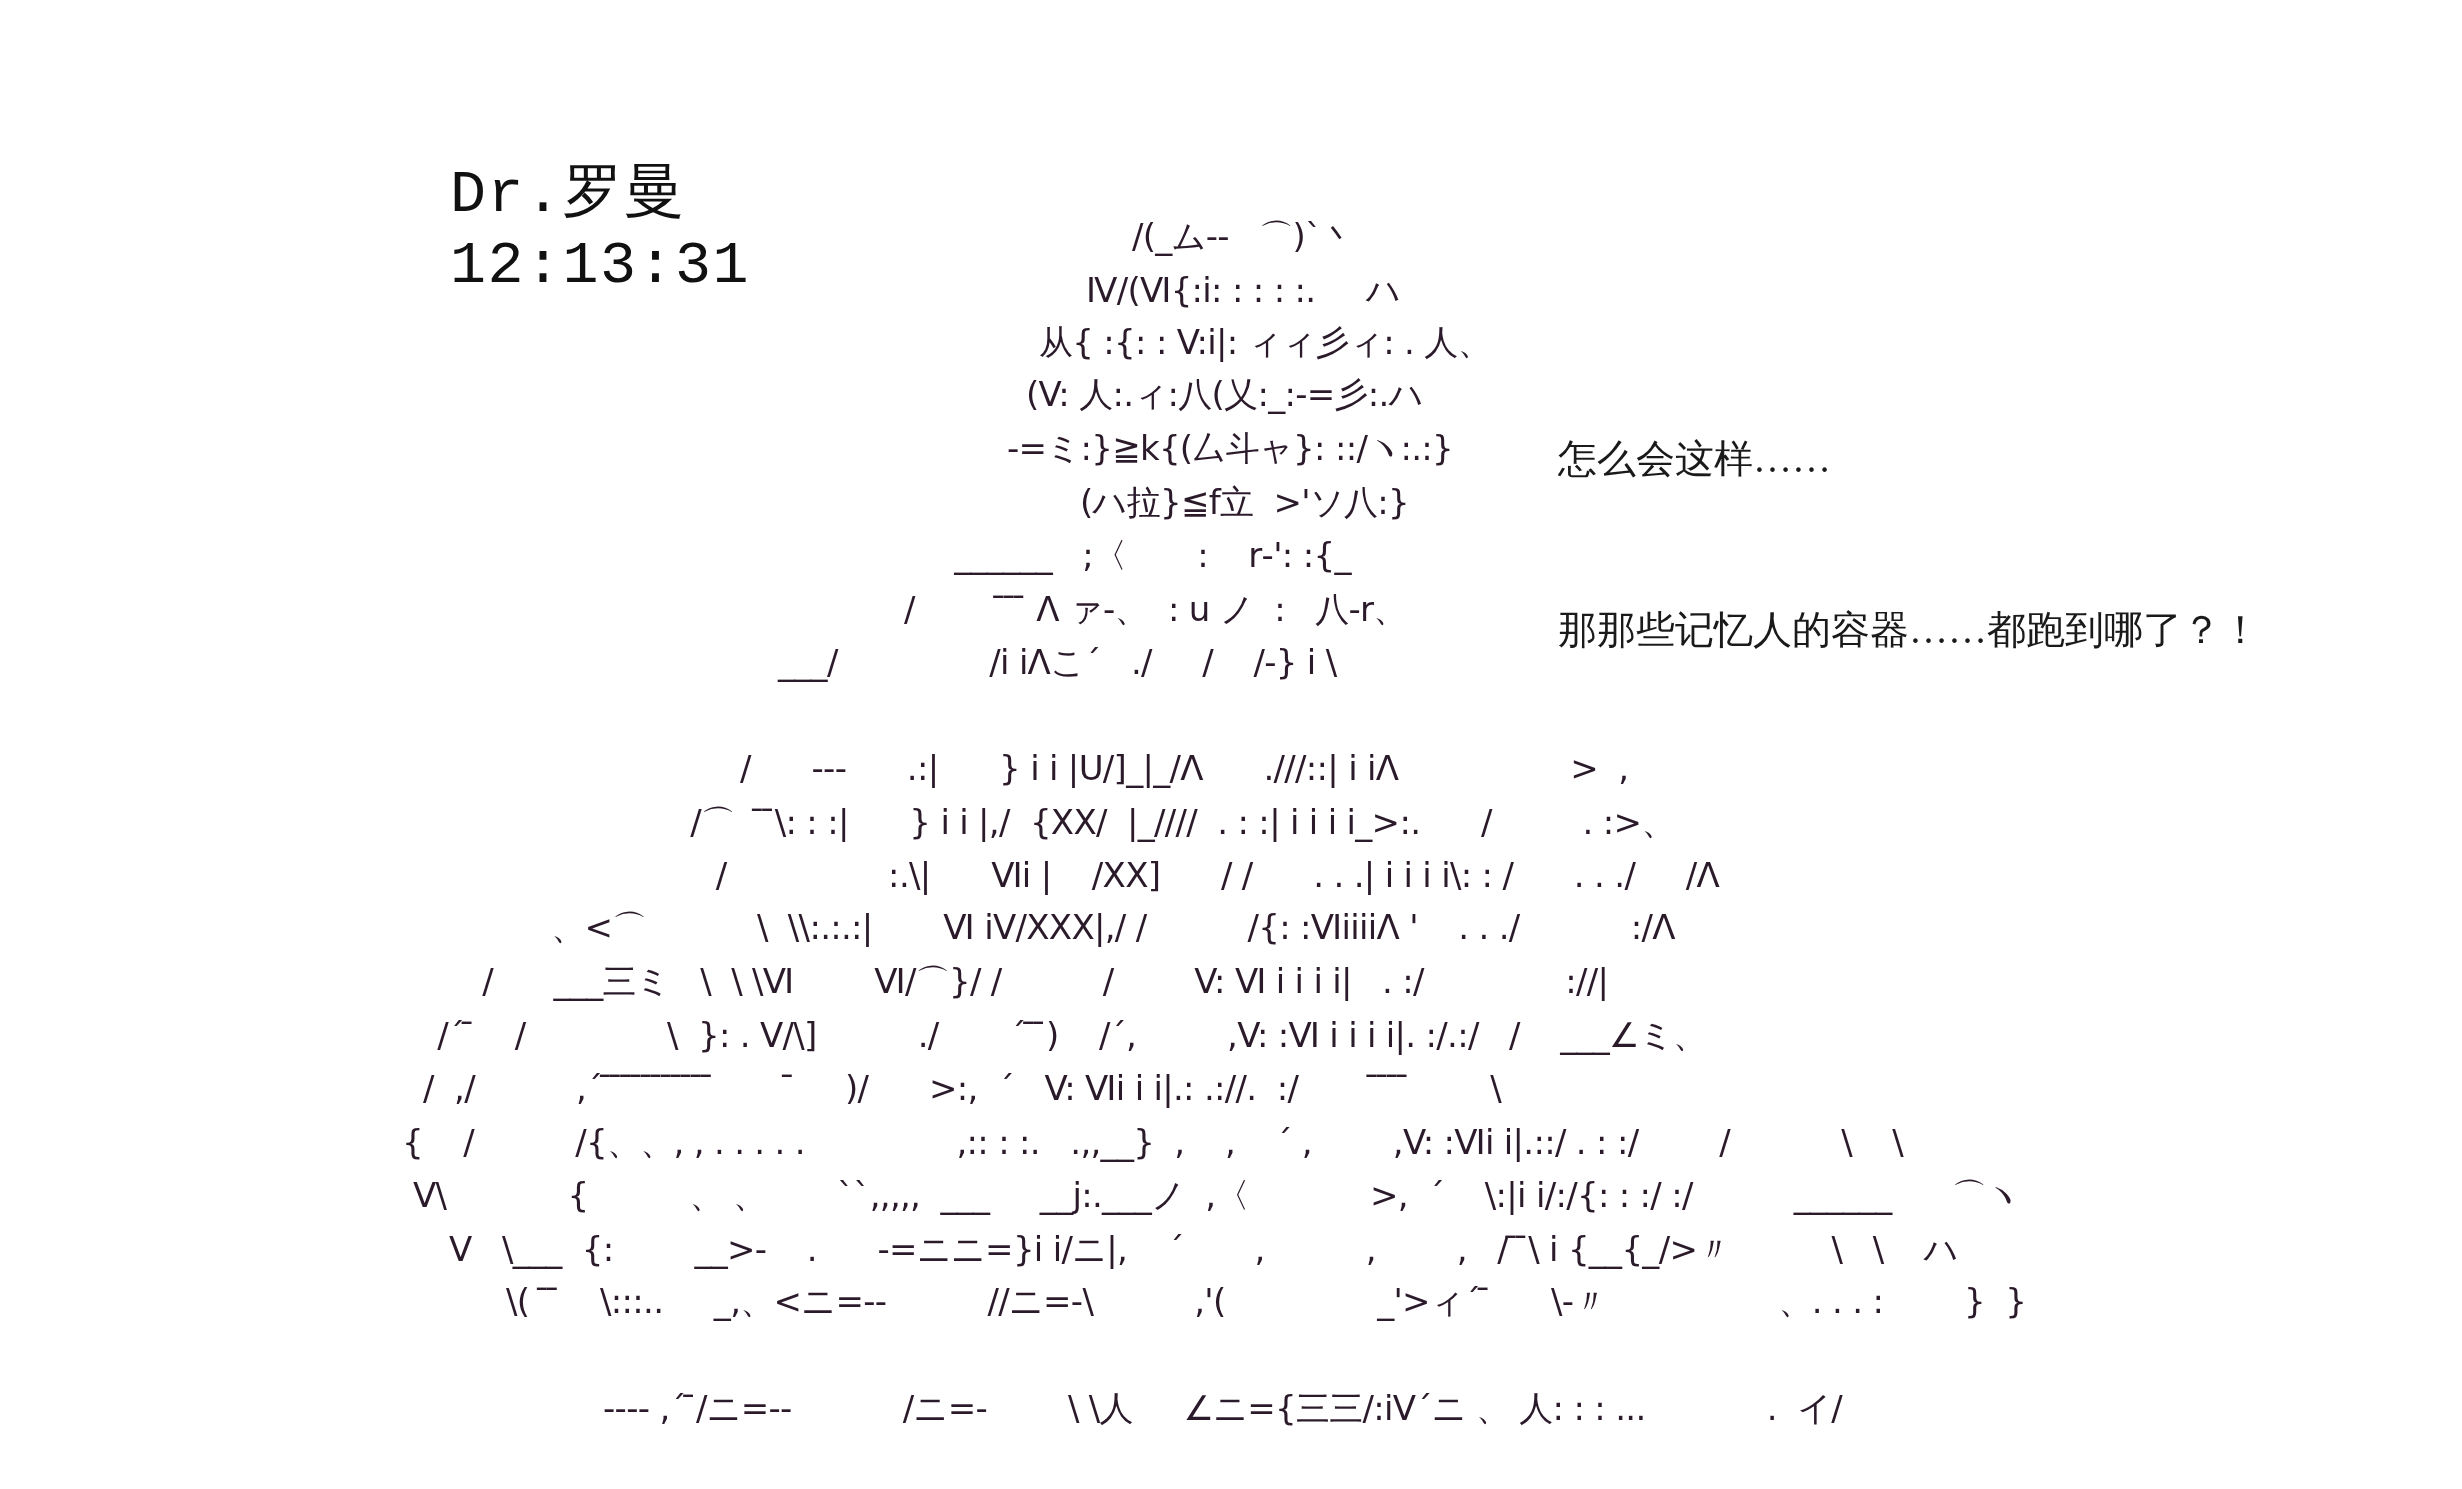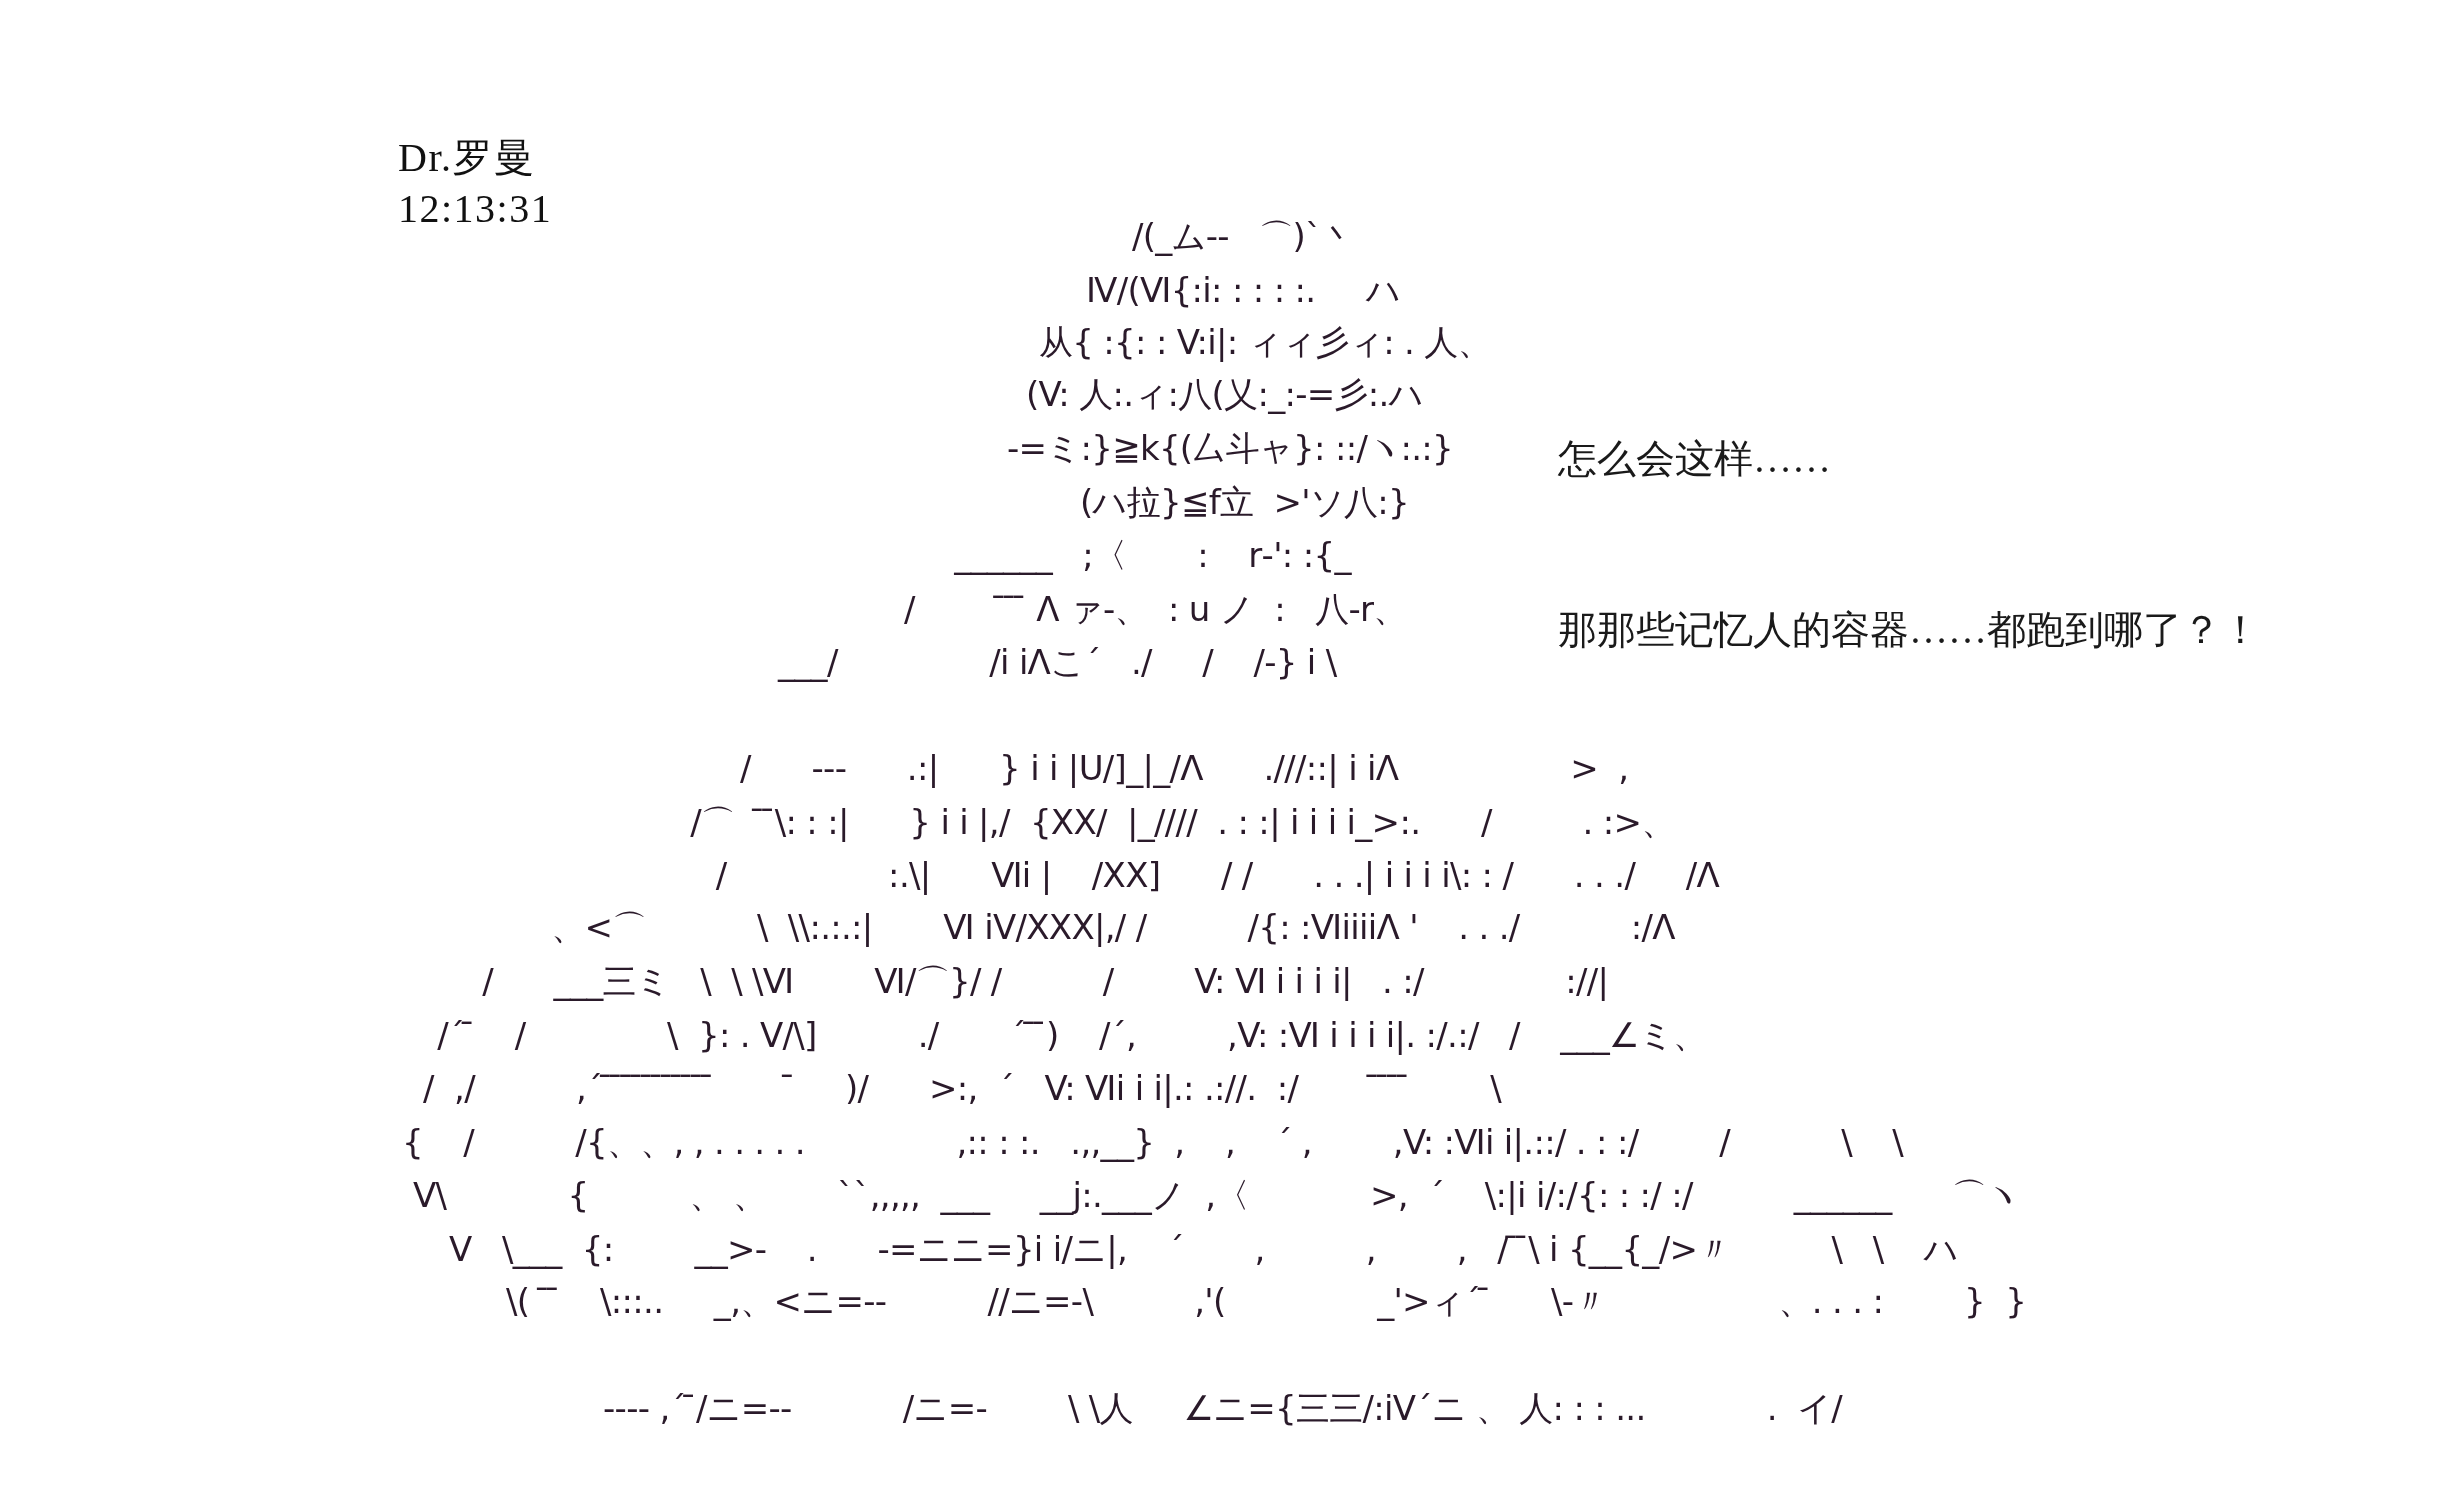--- a/index.html
+++ b/index.html
@@ -1,20 +1,20 @@
 <!DOCTYPE html>
 <html style="font-size:12px"><head>
 <meta charset="utf-8">
 <style>
   html, body { margin:0; padding:0; background:#ffffff; }
   body { width:2462px; height:1489px; position:relative; overflow:hidden; }
   .header {
     position:absolute; left:375px; top:83px;
-    font-family:Liberation Serif, serif;
-    font-size:40px; color:#111; letter-spacing:1.5px; white-space:pre;
+    font-family:Liberation Mono, monospace;
+    font-size:60px; color:#111; letter-spacing:1.5px; white-space:pre;
   }
   .art { position:absolute; left:0; top:0; width:2168px; height:1489px; }
   .row {
     position:absolute; white-space:pre;
     font-family:"DejaVu Sans","Liberation Sans",sans-serif;
     font-size:34px; line-height:45px; color:#2a1a2a;
     letter-spacing:-0.7px;
     transform-origin:left top;
   }
   .speech {

